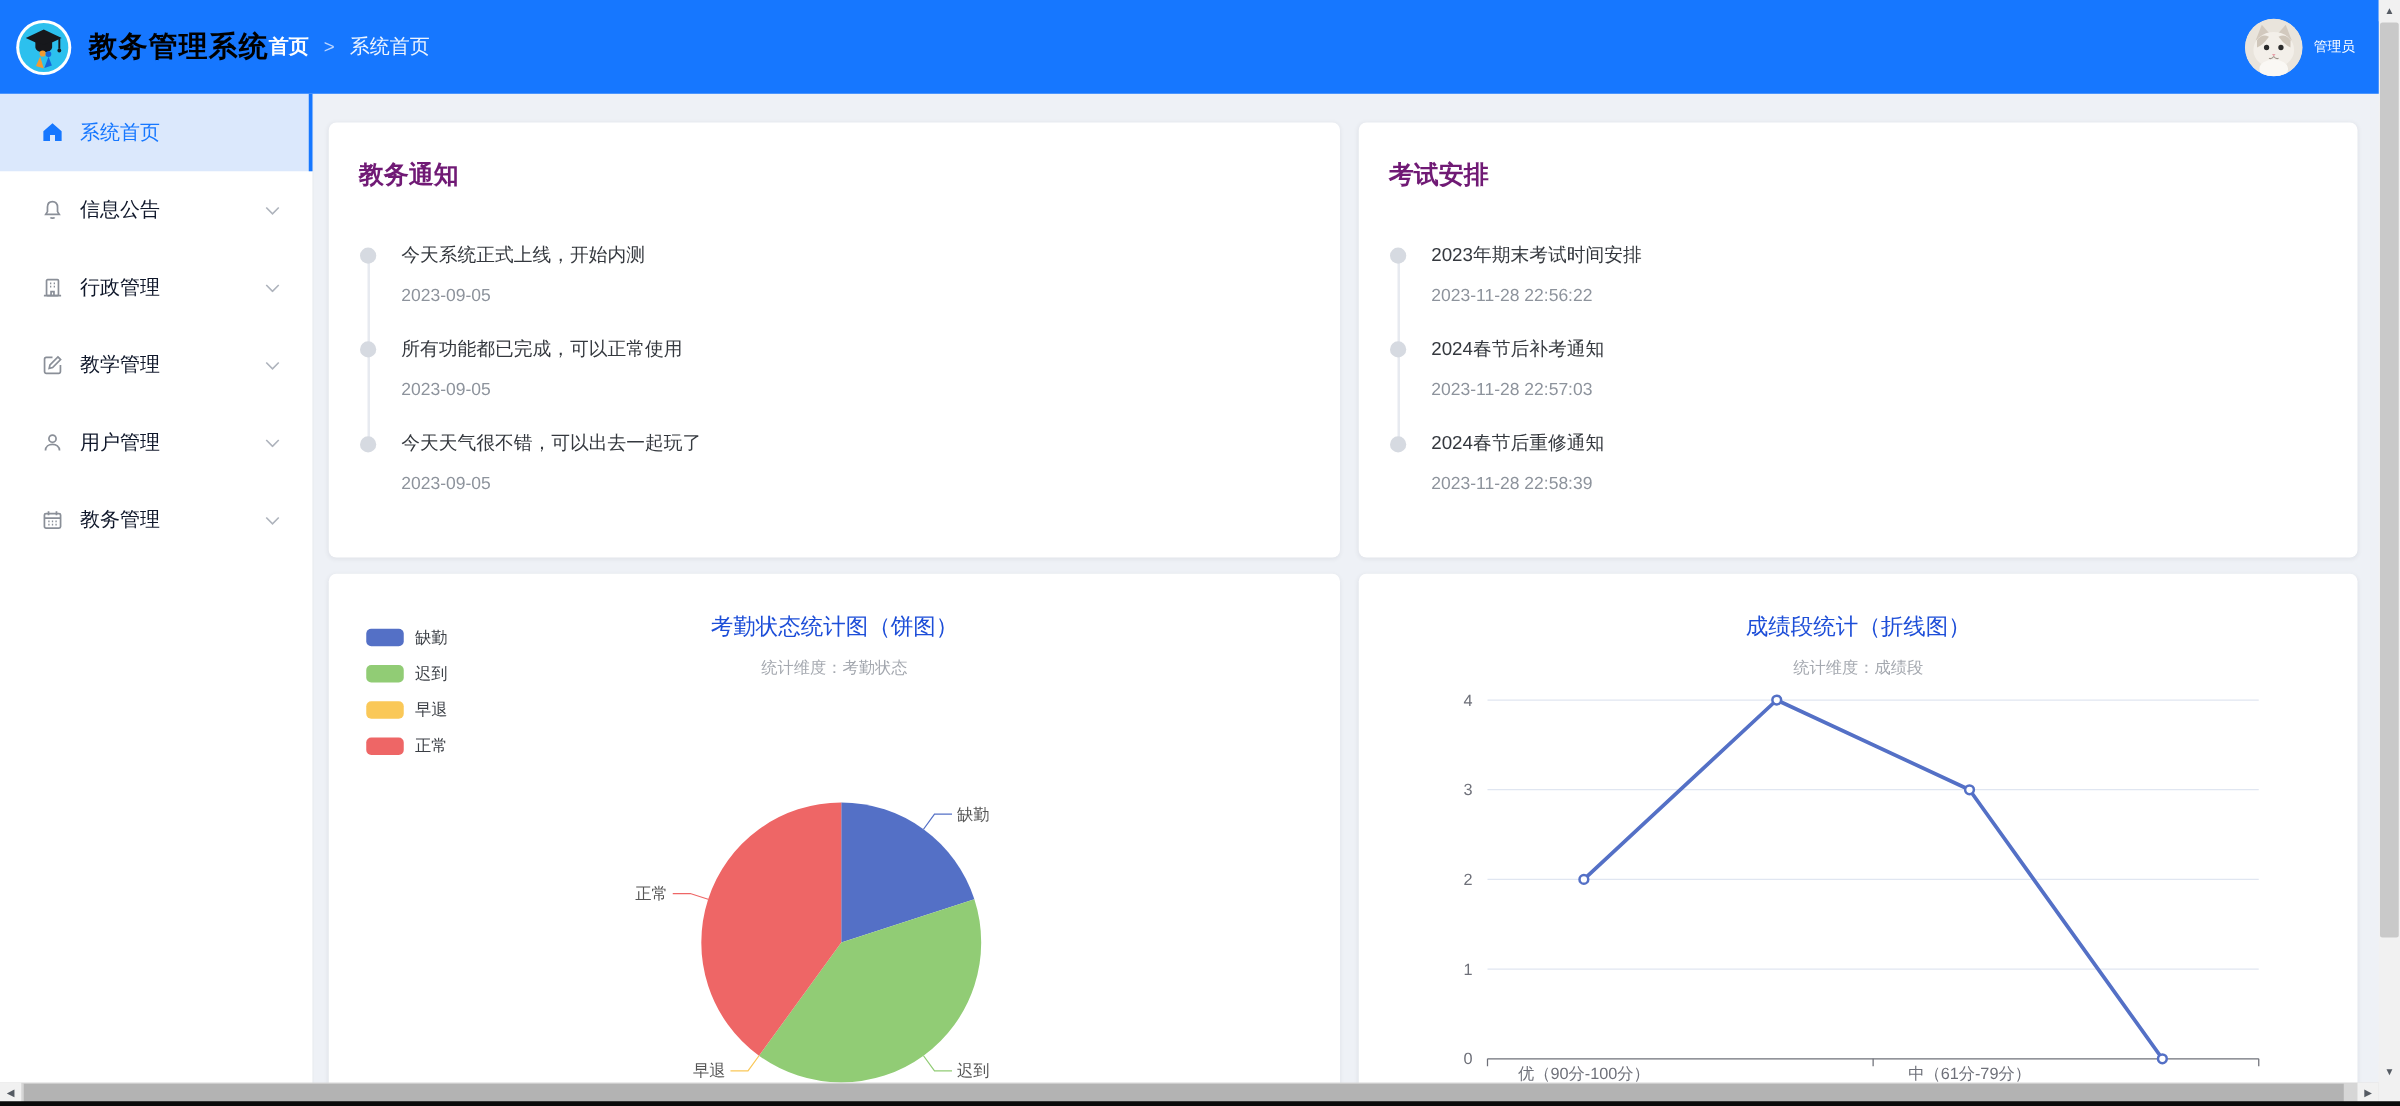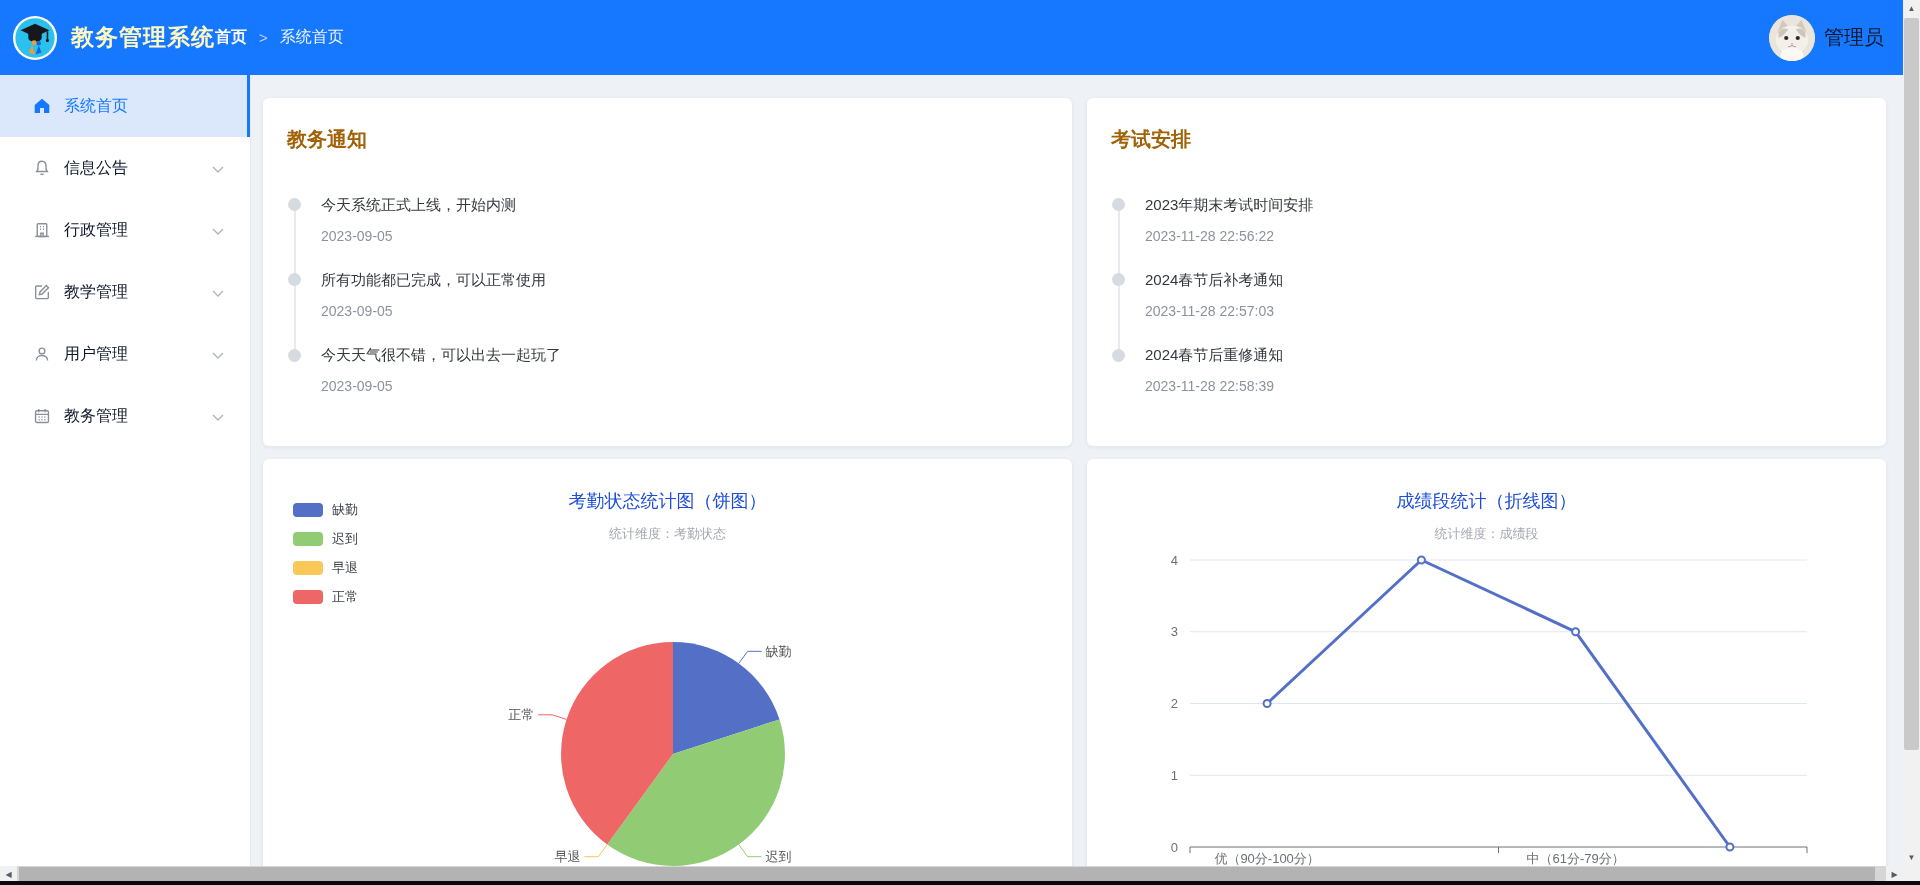--- a/index.html
+++ b/index.html
@@ -5,42 +5,42 @@
   html,body{margin:0;padding:0;}
   body{
     width:1920px;height:885px;position:relative;overflow:hidden;
     background:#eef1f6;
     font-family:"Liberation Sans","DejaVu Sans",sans-serif;
     -webkit-font-smoothing:antialiased;
   }
   
   .header{position:absolute;left:0;top:0;width:1920px;height:75px;background:#1677ff;display:flex;align-items:center;z-index:10;}
   .logo{width:46px;height:46px;margin-left:12px;flex:0 0 auto;}
-  .app-title{color:#fef9c3;font-size:23px;font-weight:bold;margin-left:13px;letter-spacing:1px;}
+  .app-title{color:#000000;font-size:23px;font-weight:bold;margin-left:13px;letter-spacing:1px;}
   .breadcrumb{display:flex;align-items:center;font-size:16px;}
   .bc-root{color:#fff;font-weight:bold;}
   .bc-sep{color:#bcd6ff;margin:0 12px;font-size:15px;}
   .bc-current{color:#eef5ff;}
   .header-right{margin-left:auto;display:flex;align-items:center;margin-right:36px;}
   .avatar{width:46px;height:46px;border-radius:50%;overflow:hidden;flex:0 0 auto;background:#e9e4dc;}
-  .user-name{color:#0f172a;font-size:20px;margin-left:9px;}
+  .user-name{color:#ffffff;font-size:11px;margin-left:9px;}
   
   .sidebar{position:absolute;left:0;top:75px;width:250px;height:810px;background:#fff;border-right:1px solid #e6e9ee;z-index:5;}
   .menu-item{position:relative;height:62px;display:flex;align-items:center;padding-left:33px;cursor:pointer;color:#0f172a;font-size:16px;}
   .menu-item .mi-icon{width:18px;height:18px;margin-right:13px;color:#8a8f98;flex:0 0 auto;}
   .menu-item.active{background:#dbe8fc;color:#1677ff;border-right:3px solid #1677ff;}
   .menu-item.active .mi-icon{color:#1677ff;}
   .mi-chevron{position:absolute;right:26px;top:50%;transform:translateY(-50%);}
   
   .card{position:absolute;background:#fff;border-radius:6px;box-shadow:0 1px 4px rgba(30,35,45,.07);}
   #card-notices{left:263px;top:98px;width:809px;height:348px;}
   #card-exams{left:1087px;top:98px;width:799px;height:348px;}
   #card-pie{left:263px;top:459px;width:809px;height:424px;}
   #card-line{left:1087px;top:459px;width:799px;height:424px;}
-  .card-title{position:absolute;left:24px;top:28px;font-size:20px;font-weight:bold;color:#a16207;}
+  .card-title{position:absolute;left:24px;top:28px;font-size:20px;font-weight:bold;color:#701a75;}
   
   .tl-line{position:absolute;left:31px;width:2px;background:#e7eaf0;}
   .tl-dot{position:absolute;left:25px;width:13px;height:13px;border-radius:50%;background:#d6dae1;}
   .tl-text{position:absolute;left:58px;font-size:15px;color:#34383e;line-height:22px;}
   .tl-date{position:absolute;left:58px;font-size:14px;color:#8d939c;line-height:22px;}
   
   .chart-title{position:absolute;left:0;top:30px;width:100%;text-align:center;font-size:18px;font-weight:normal;color:#1d4ed8;}
   .chart-subtitle{position:absolute;left:0;top:66px;width:100%;text-align:center;font-size:13px;color:#a4a8af;}
   .legend{position:absolute;left:30px;top:36px;}
   .legend-item{display:flex;align-items:center;height:29px;cursor:pointer;}

